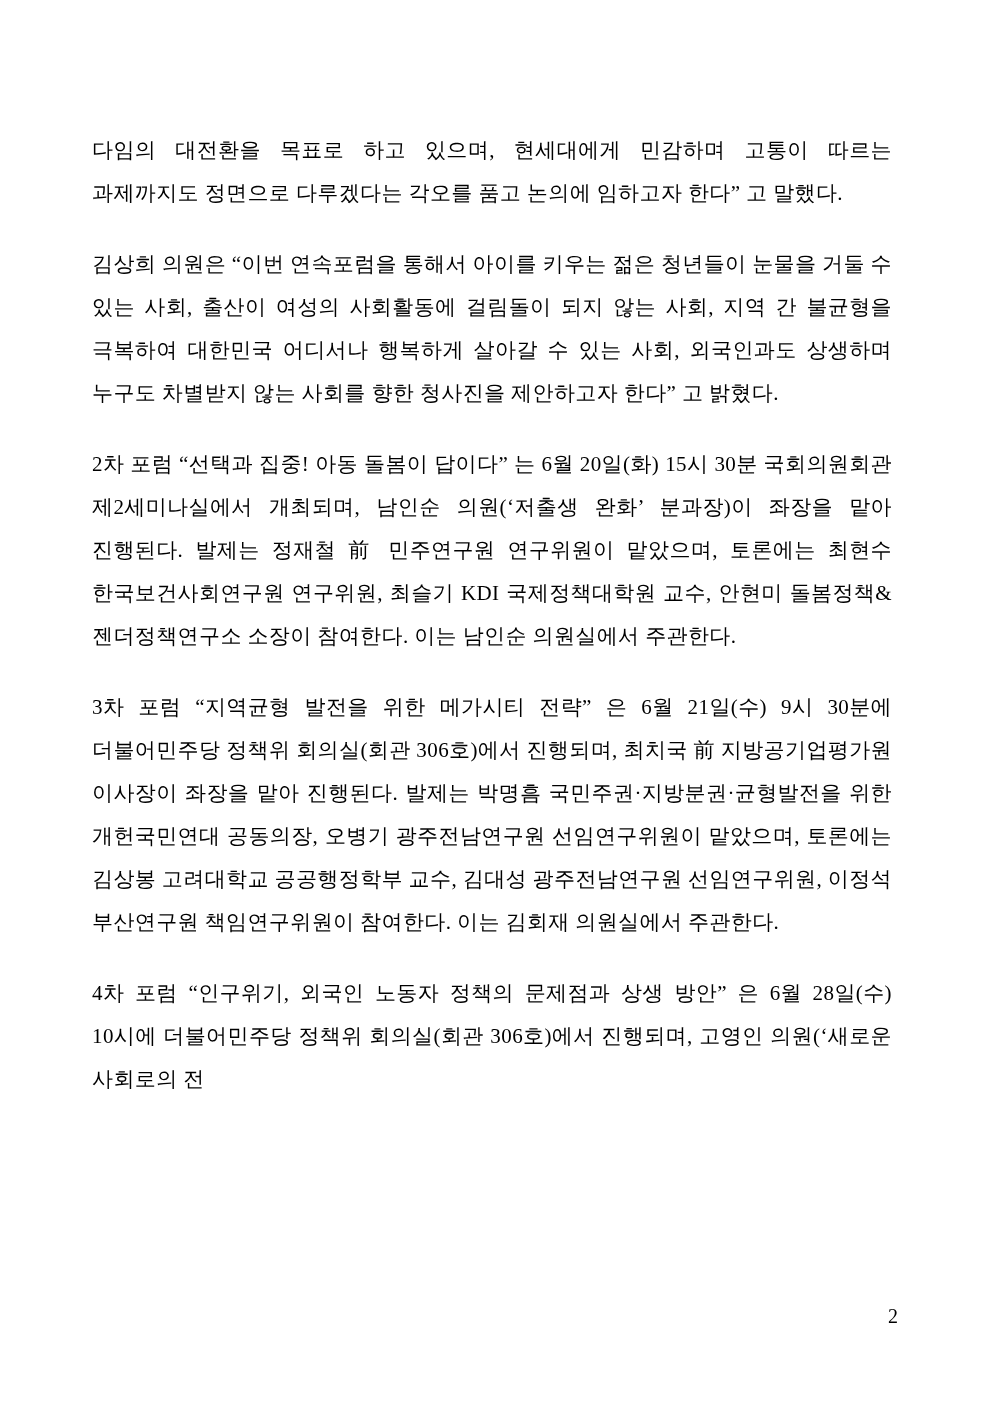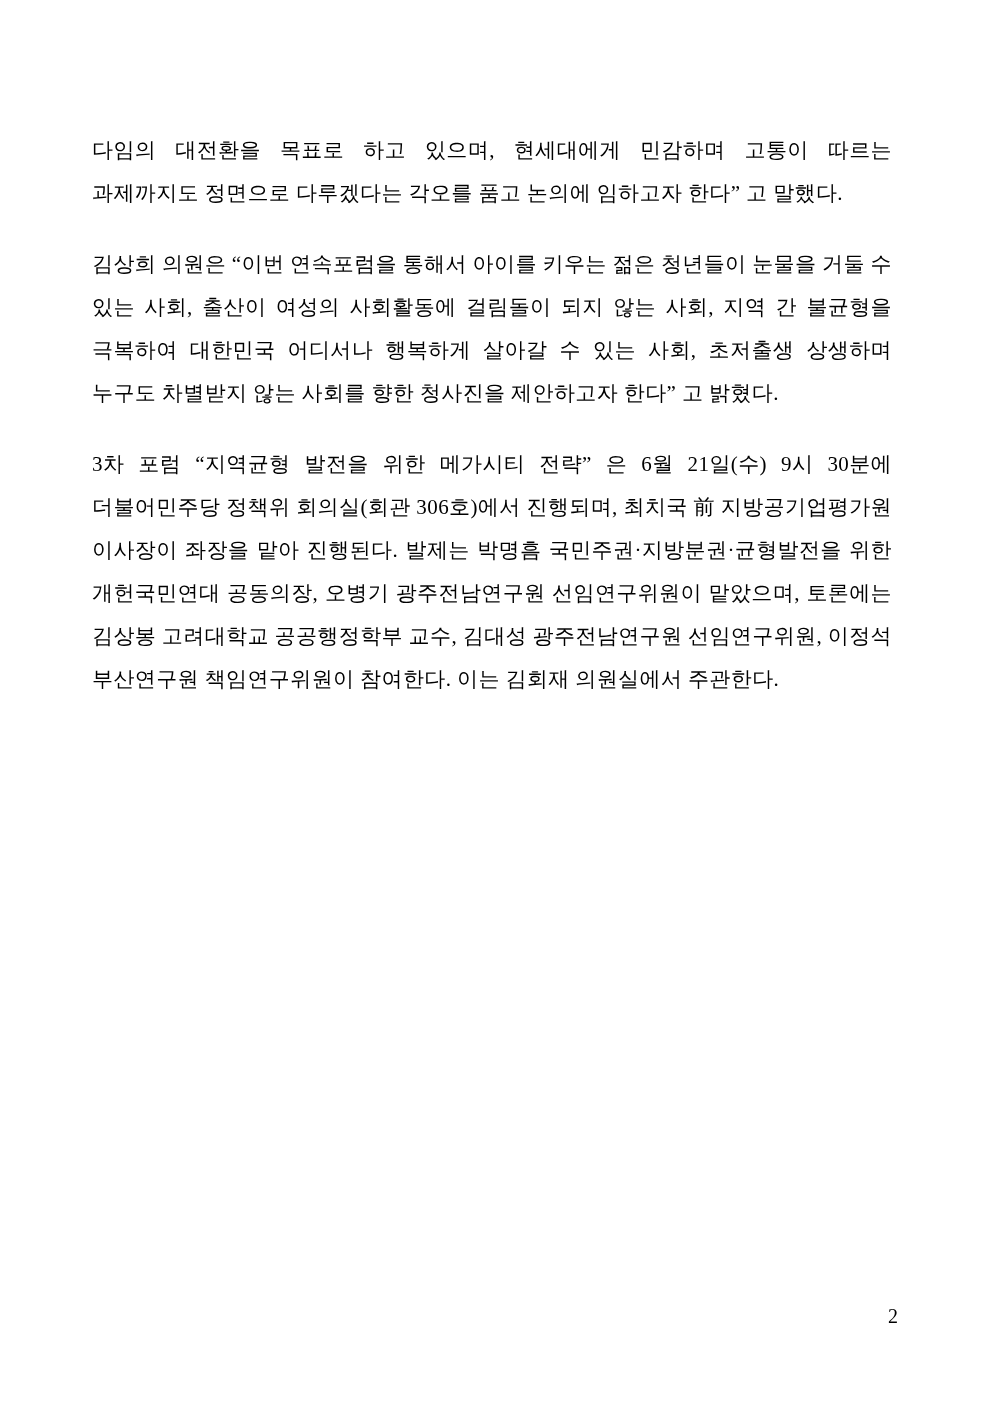--- a/index.html
+++ b/index.html
@@ -40,17 +40,19 @@
     line-height: 24px;
     color: #000000;
   }
 </style>
 </head>
 <body>
 
 <div class="page">
   <div class="doc-body">
     <p class="para">다임의 대전환을 목표로 하고 있으며, 현세대에게 민감하며 고통이 따르는 과제까지도 정면으로 다루겠다는 각오를 품고 논의에 임하고자 한다” 고 말했다.</p>
-    <p class="para">김상희 의원은 “이번 연속포럼을 통해서 아이를 키우는 젊은 청년들이 눈물을 거둘 수 있는 사회, 출산이 여성의 사회활동에 걸림돌이 되지 않는 사회, 지역 간 불균형을 극복하여 대한민국 어디서나 행복하게 살아갈 수 있는 사회, 초저출생 상생하며 누구도 차별받지 않는 사회를 향한 청사진을 제안하고자 한다” 고 밝혔다.</p>
+    <p class="para">김상희 의원은 “이번 연속포럼을 통해서 아이를 키우는 젊은 청년들이 눈물을 거둘 수 있는 사회, 출산이 여성의 사회활동에 걸림돌이 되지 않는 사회, 지역 간 불균형을 극복하여 대한민국 어디서나 행복하게 살아갈 수 있는 사회, 외국인과도 상생하며 누구도 차별받지 않는 사회를 향한 청사진을 제안하고자 한다” 고 밝혔다.</p>
+    <p class="para">2차 포럼 “선택과 집중! 아동 돌봄이 답이다” 는 6월 20일(화) 15시 30분 국회의원회관 제2세미나실에서 개최되며, 남인순 의원(‘저출생 완화’ 분과장)이 좌장을 맡아 진행된다. 발제는 정재철 前 민주연구원 연구위원이 맡았으며, 토론에는 최현수 한국보건사회연구원 연구위원, 최슬기 KDI 국제정책대학원 교수, 안현미 돌봄정책&amp;젠더정책연구소 소장이 참여한다. 이는 남인순 의원실에서 주관한다.</p>
     <p class="para">3차 포럼 “지역균형 발전을 위한 메가시티 전략” 은 6월 21일(수) 9시 30분에 더불어민주당 정책위 회의실(회관 306호)에서 진행되며, 최치국 前 지방공기업평가원 이사장이 좌장을 맡아 진행된다. 발제는 박명흠 국민주권·지방분권·균형발전을 위한 개헌국민연대 공동의장, 오병기 광주전남연구원 선임연구위원이 맡았으며, 토론에는 김상봉 고려대학교 공공행정학부 교수, 김대성 광주전남연구원 선임연구위원, 이정석 부산연구원 책임연구위원이 참여한다. 이는 김회재 의원실에서 주관한다.</p>
+    <p class="para">4차 포럼 “인구위기, 외국인 노동자 정책의 문제점과 상생 방안” 은 6월 28일(수) 10시에 더불어민주당 정책위 회의실(회관 306호)에서 진행되며, 고영인 의원(‘새로운 사회로의 전</p>
   </div>
   <div class="page-number">2</div>
 </div>
 
 </body></html>

